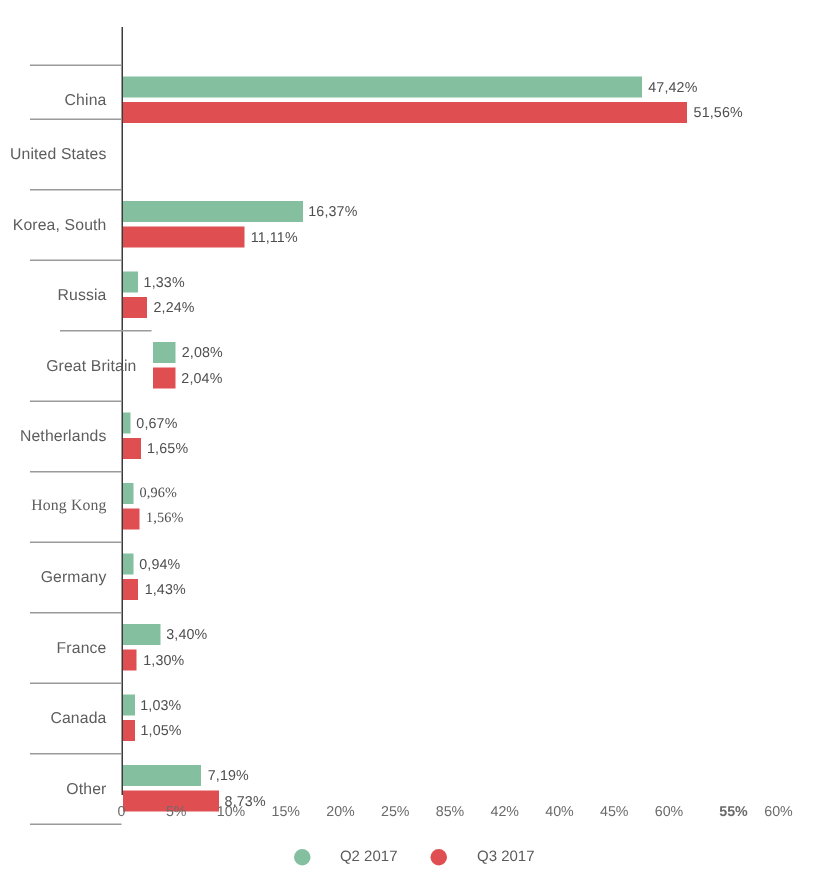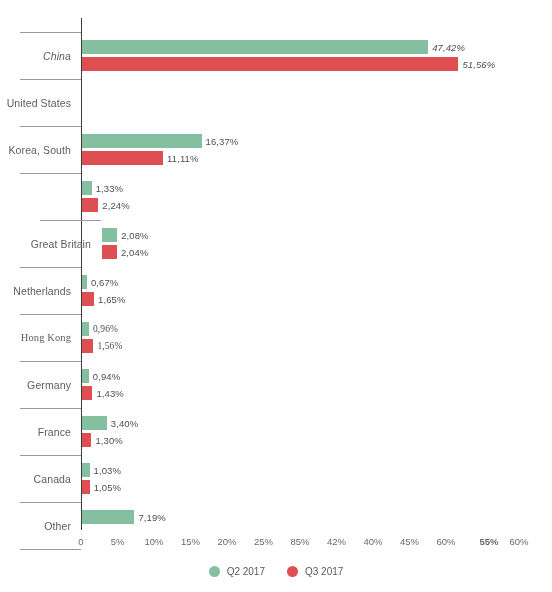--- a/index.html
+++ b/index.html
@@ -122,21 +122,21 @@
     width: 552px;
     height: 26px;
     display: flex;
     align-items: center;
     justify-content: center;
     gap: 22px;
   }
   .legend-item {
     display: flex;
     align-items: flex-end;
-    gap: 7px;
+    gap: 20px;
   }
   .legend-dot {
     width: 11px;
     height: 11px;
     border-radius: 50%;
     display: block;
   }
   .legend-label {
     font-size: 10px;
     color: #5a5a5a;
@@ -144,21 +144,21 @@
   }
 </style>
 </head>
 <body>
 
 <div id="chart-root">
 
   <div class="plot">
     <div class="axis-line"></div>
     <div id="rows">
-        <div class="row" style="top: 32px; font-style: italic;">
+        <div class="row" style="top: 43px;">
           <div class="row-sep"></div>
           <div class="cat-label">China</div>
           <div class="bars">
             <div class="bar-wrap s0">
               <div class="bar" style="width: 346.166px; background: rgb(132, 191, 160);"></div>
               <span class="bar-val">47,42%</span>
             </div>
             <div class="bar-wrap s1">
               <div class="bar" style="width: 376.388px; background: rgb(223, 79, 82);"></div>
               <span class="bar-val">51,56%</span>
@@ -178,20 +178,21 @@
               <span class="bar-val">16,37%</span>
             </div>
             <div class="bar-wrap s1">
               <div class="bar" style="width: 81.103px; background: rgb(223, 79, 82);"></div>
               <span class="bar-val">11,11%</span>
             </div>
           </div>
         </div>
         <div class="row" style="top: 173px;">
           <div class="row-sep"></div>
+          <div class="cat-label">Russia</div>
           <div class="bars">
             <div class="bar-wrap s0">
               <div class="bar" style="width: 9.709px; background: rgb(132, 191, 160);"></div>
               <span class="bar-val">1,33%</span>
             </div>
             <div class="bar-wrap s1">
               <div class="bar" style="width: 16.352px; background: rgb(223, 79, 82);"></div>
               <span class="bar-val">2,24%</span>
             </div>
           </div>
@@ -281,20 +282,24 @@
           </div>
         </div>
         <div class="row" style="top: 502px;">
           <div class="row-sep"></div>
           <div class="row-sep last"></div>
           <div class="cat-label">Other</div>
           <div class="bars">
             <div class="bar-wrap s0">
               <div class="bar" style="width: 52.487px; background: rgb(132, 191, 160);"></div>
               <span class="bar-val">7,19%</span>
+            </div>
+            <div class="bar-wrap s1">
+              <div class="bar" style="width: 63.729px; background: rgb(223, 79, 82);"></div>
+              <span class="bar-val">8,73%</span>
             </div>
           </div>
         </div>
       </div>
   </div>
 
   <div class="xaxis" id="xaxis">
       <div class="xtick" style="left: 81px;">0</div>
       <div class="xtick" style="left: 117.5px;">5%</div>
       <div class="xtick" style="left: 154px;">10%</div>

